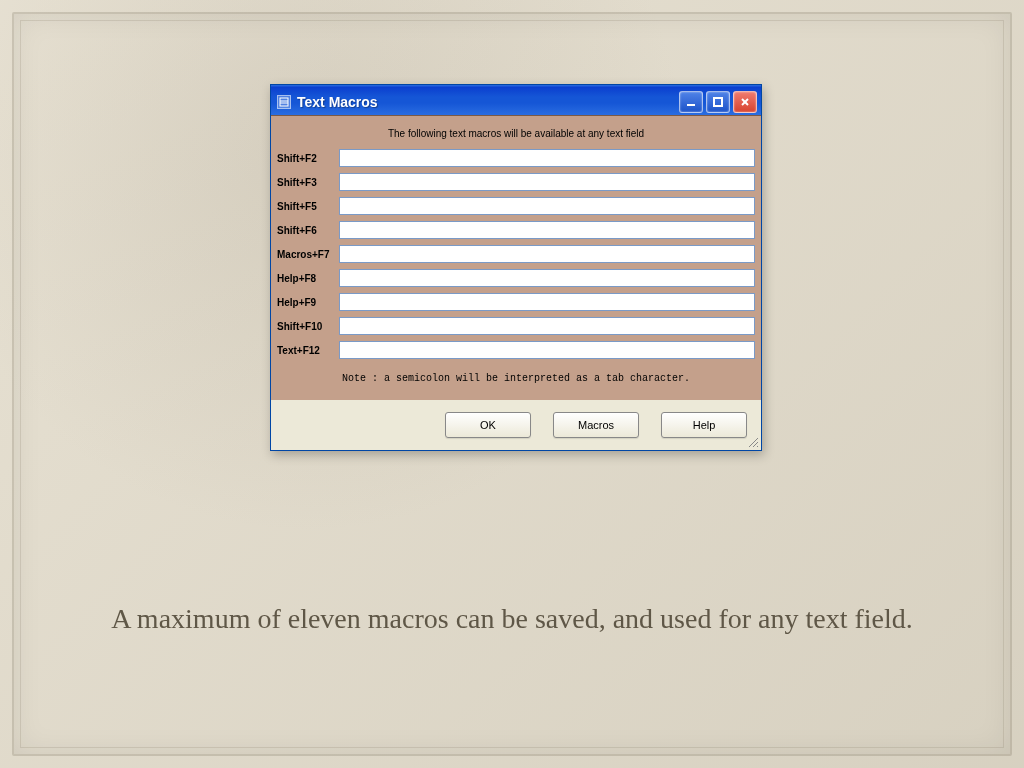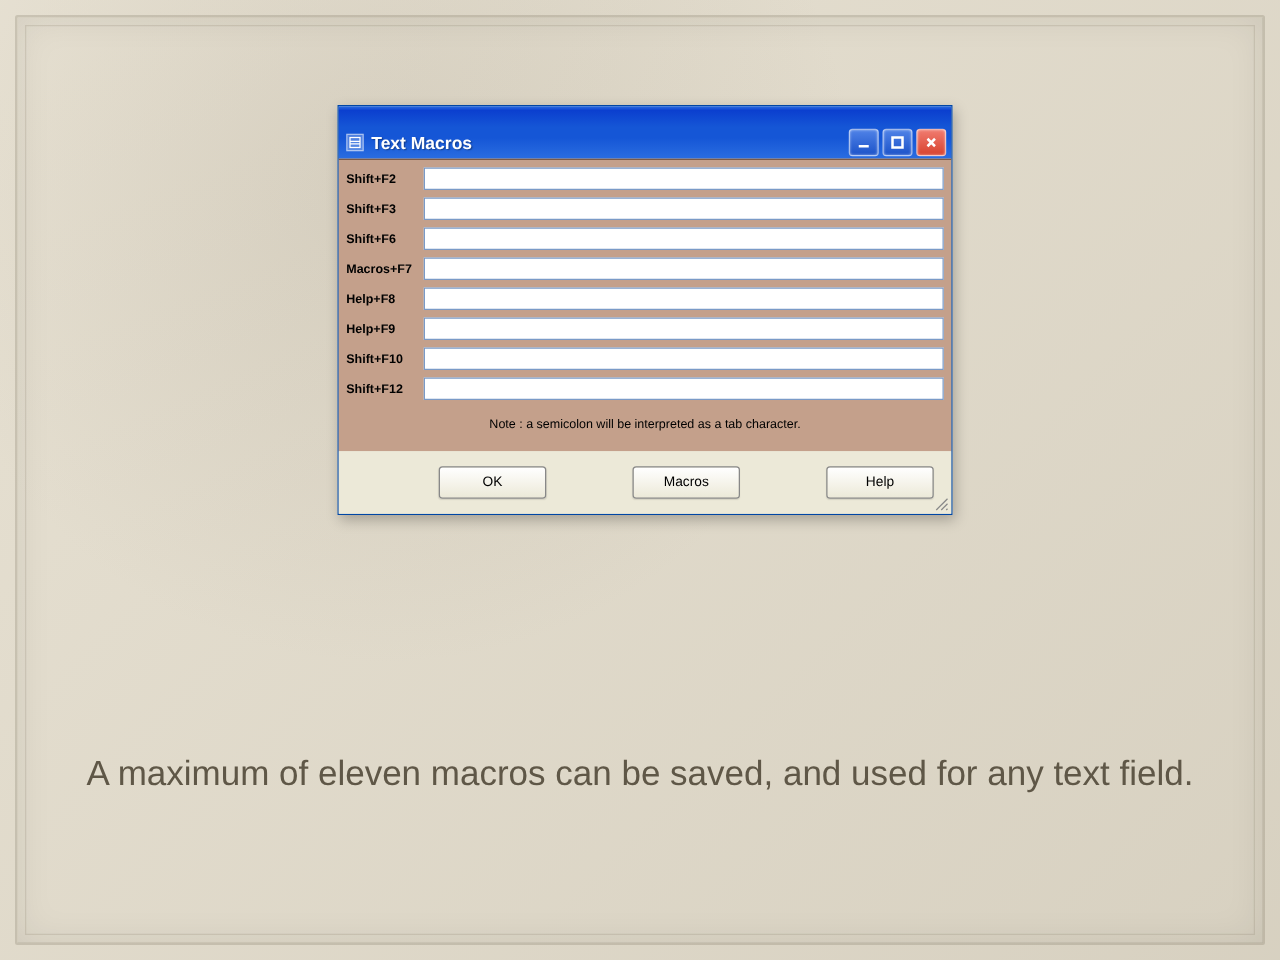--- a/index.html
+++ b/index.html
@@ -30,21 +30,21 @@
   width:490px;
   border:1px solid #0046a5;
   box-shadow:2px 4px 10px rgba(0,0,0,0.25);
   background:#ece9d8;
 }
 .titlebar{
   height:26px;
   background:linear-gradient(to bottom,#2a6de1 0%,#0b3fcf 8%,#1556d6 40%,#1556d6 60%,#2a6de1 100%);
   color:#fff;
   display:flex;align-items:center;
-  padding:16px 4px 0 6px;
+  padding:4px 4px 0 6px;
   font-weight:bold;
   font-size:14px;
 }
 .titlebar .app-icon{
   width:14px;height:14px;
   margin-right:6px;
   display:inline-flex;align-items:center;justify-content:center;
   background:rgba(255,255,255,0.25);
   border:1px solid rgba(255,255,255,0.5);
   box-sizing:border-box;
@@ -85,50 +85,50 @@
   border:1px solid #7a9ac7;
   background:#fff;
   font-size:11px;
   padding:0 4px;
   box-sizing:border-box;
 }
 .note{
   font-size:10px;color:#000;
   text-align:center;
   padding:14px 0 6px 0;
+  font-family:Liberation Mono, monospace;
 }
 
 .button-bar{
   background:#ece9d8;
   padding:12px 14px 12px 0;
   display:flex;justify-content:flex-end;gap:22px;
   position:relative;
 }
 .btn{
   width:84px;height:24px;
   background:linear-gradient(to bottom,#fff,#ece9d8);
   border:1px solid #888;
   border-radius:3px;
   font-size:11px;
   display:flex;align-items:center;justify-content:center;
   cursor:pointer;
   box-shadow:0 1px 1px rgba(0,0,0,0.1);
-  margin-left:47px;
 }
 .resize-grip{
   position:absolute;right:2px;bottom:2px;width:14px;height:14px;
 }
 .resize-grip svg{width:14px;height:14px;}
 
 .caption{
   position:absolute;
   left:0;right:0;
   top:600px;
   text-align:center;
-  font-family:Liberation Sans, sans-serif;
+  font-family:Liberation Serif, serif;
   font-size:28px;
   color:#5f5747;
   line-height:1.35;
 }
 </style>
 </head>
 <body>
 
 <div class="frame"></div>
 <div class="frame2"></div>
@@ -158,52 +158,57 @@
       <div class="win-btn btn-close">
         <svg viewBox="0 0 12 12">
             <line x1="3" y1="3" x2="9" y2="9"></line>
             <line x1="9" y1="3" x2="3" y2="9"></line>
           </svg>
       </div>
     </div>
   </div>
 
   <div class="body">
+    <div class="desc">The following text macros will be available at any text field</div>
 
     <div class="rows" id="rows-container">
         <div class="row">
           <div class="lbl">Shift+F2</div>
           <input type="text" value="" style="">
         </div>
         <div class="row">
           <div class="lbl">Shift+F3</div>
           <input type="text" value="" style="">
         </div>
         <div class="row">
+          <div class="lbl">Shift+F5</div>
+          <input type="text" value="" style="">
+        </div>
+        <div class="row">
           <div class="lbl">Shift+F6</div>
           <input type="text" value="" style="">
         </div>
         <div class="row">
           <div class="lbl">Macros+F7</div>
           <input type="text" value="" style="">
         </div>
         <div class="row">
           <div class="lbl">Help+F8</div>
           <input type="text" value="" style="">
         </div>
         <div class="row">
           <div class="lbl">Help+F9</div>
           <input type="text" value="" style="">
         </div>
         <div class="row">
           <div class="lbl">Shift+F10</div>
           <input type="text" value="" style="">
         </div>
         <div class="row">
-          <div class="lbl">Shift+F12</div>
+          <div class="lbl">Text+F12</div>
           <input type="text" value="" style="">
         </div>
       </div>
 
     <div class="note">Note :  a semicolon will be interpreted as a tab character.</div>
   </div>
 
   <div class="button-bar">
     <div class="btn">OK</div>
     <div class="btn">Macros</div>

